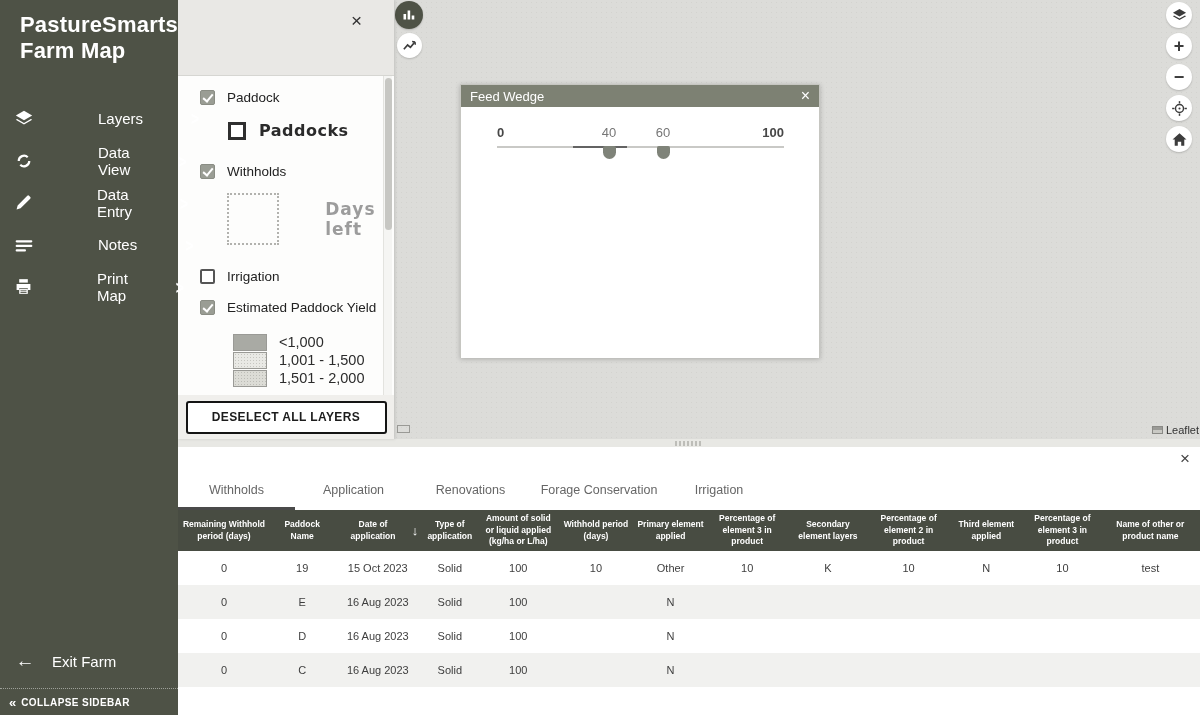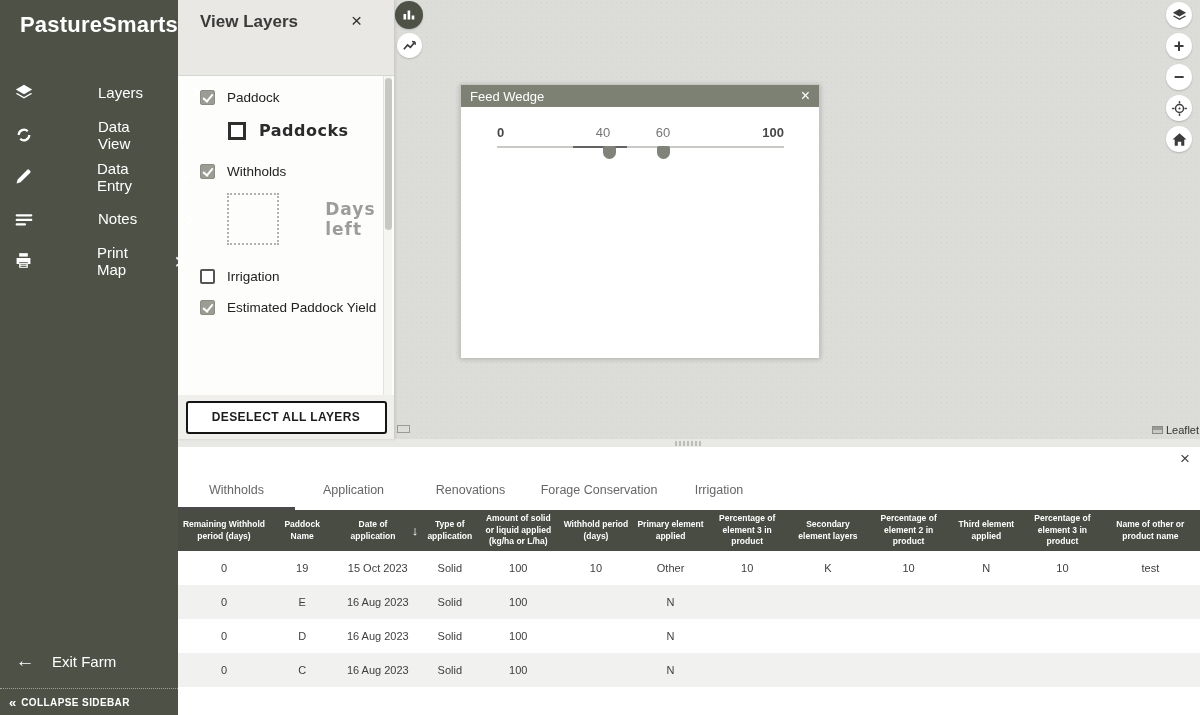--- a/index.html
+++ b/index.html
@@ -63,21 +63,21 @@
   .attribution { position:absolute; right:1px; bottom:3px; display:flex; align-items:center; font-size:11px; color:#333; cursor:pointer; }
   .attr-flag { width:11px; height:8px; margin-right:3px; background:linear-gradient(#9a9a96 50%, #c9c9c4 50%); border:.5px solid #8a8a86; }
 
   
   .feed-dialog { position:absolute; left:66px; top:84px; width:360px; height:274px; border:1px solid #c6c6c1; box-shadow:0 1px 5px rgba(0,0,0,.22); }
   .fd-titlebar { height:22px; background:#7d8173; color:#fff; display:flex; align-items:center; padding:0 9px; font-size:13px; }
   .fd-close { margin-left:auto; font-size:16px; cursor:pointer; line-height:1; }
   .fd-body { height:251px; background:#fff; position:relative; }
   .sl-label { position:absolute; top:18px; font-size:13px; }
   .sl-min { left:36px; font-weight:bold; color:#474747; }
-  .sl-h1 { left:142px; transform:translateX(-50%); color:#767676; }
+  .sl-h1 { left:148px; transform:translateX(-50%); color:#767676; }
   .sl-h2 { left:202px; transform:translateX(-50%); color:#767676; }
   .sl-max { left:323px; transform:translateX(-100%); font-weight:bold; color:#474747; }
   .sl-track { position:absolute; left:36px; top:39px; width:287px; height:2px; background:#c9c9c6; cursor:pointer; }
   .sl-range { position:absolute; left:112px; top:39px; width:54px; height:2px; background:#636363; }
   .sl-handle { position:absolute; top:39px; width:13px; height:13px; background:#7f8379; border-radius:2px 2px 7px 7px; cursor:grab; }
   .sl-handle.h1 { left:142px; } .sl-handle.h2 { left:196px; }
 
   
   .gap-strip { position:absolute; left:178px; top:439px; right:0; height:8px; background:#e8e8e4; z-index:4; display:flex; align-items:center; justify-content:center; }
   .drag-dots { width:28px; height:5px; background:repeating-linear-gradient(90deg,#bdbdb8 0 2px, transparent 2px 4px); cursor:ns-resize; }
@@ -95,20 +95,21 @@
   table.wh tbody td { font-size:11px; color:#3e3e3e; text-align:center; height:34px; padding:0 3px; overflow:hidden; }
   table.wh tbody tr:nth-child(even) { background:#f1f1ef; }
   svg { display:block; }
 </style>
 </head>
 <body>
 
 <div class="sidebar">
   <div class="sidebar-title">
     <div>PastureSmarts</div>
+    <div>Farm Map</div>
   </div>
   <div class="nav">
     <div class="nav-item">
       <span class="nico">
         <svg width="20" height="20" viewBox="0 0 22 22">
             <path d="M11 2 L20 7.2 L11 12.4 L2 7.2 Z" fill="#fff"></path>
             <path d="M3.5 11 L11 15.3 L18.5 11 L20 11.9 L11 17.1 L2 11.9 Z" fill="#fff"></path>
           </svg>
       </span>
       <span class="nlabel">Layers</span>
@@ -164,21 +165,20 @@
     <span class="nlabel">Exit Farm</span>
   </div>
   <div class="collapse-row">
     <span class="dbl">«</span>
     <span class="clabel">COLLAPSE SIDEBAR</span>
   </div>
 </div>
 
 <div class="layers-panel">
   <div class="lp-header">
-    <div class="lp-title">View Layers</div>
     <div class="lp-close">×</div>
   </div>
   <div class="lp-body">
     <div class="chk-row">
       <span class="cbox checked"></span>
       <span class="chk-label">Paddock</span>
     </div>
     <div class="sample-paddocks">
       <span class="sample-box"></span>
       <span class="sample-label">Paddocks</span>
@@ -192,20 +192,34 @@
       <span class="days-label">Days left</span>
     </div>
     <div class="chk-row">
       <span class="cbox unchecked"></span>
       <span class="chk-label">Irrigation</span>
     </div>
     <div class="gap16"></div>
     <div class="chk-row">
       <span class="cbox checked"></span>
       <span class="chk-label">Estimated Paddock Yield</span>
+    </div>
+    <div class="legend">
+      <div class="legend-row">
+        <span class="legend-sw sw-solid"></span>
+        <span class="legend-label">&lt;1,000</span>
+      </div>
+      <div class="legend-row">
+        <span class="legend-sw sw-dots1"></span>
+        <span class="legend-label">1,001 - 1,500</span>
+      </div>
+      <div class="legend-row">
+        <span class="legend-sw sw-dots2"></span>
+        <span class="legend-label">1,501 - 2,000</span>
+      </div>
     </div>
     <div class="lp-scrollbar">
       <div class="lp-thumb"></div>
     </div>
   </div>
   <div class="lp-footer">
     <button class="deselect-btn">DESELECT ALL LAYERS</button>
   </div>
 </div>
 

